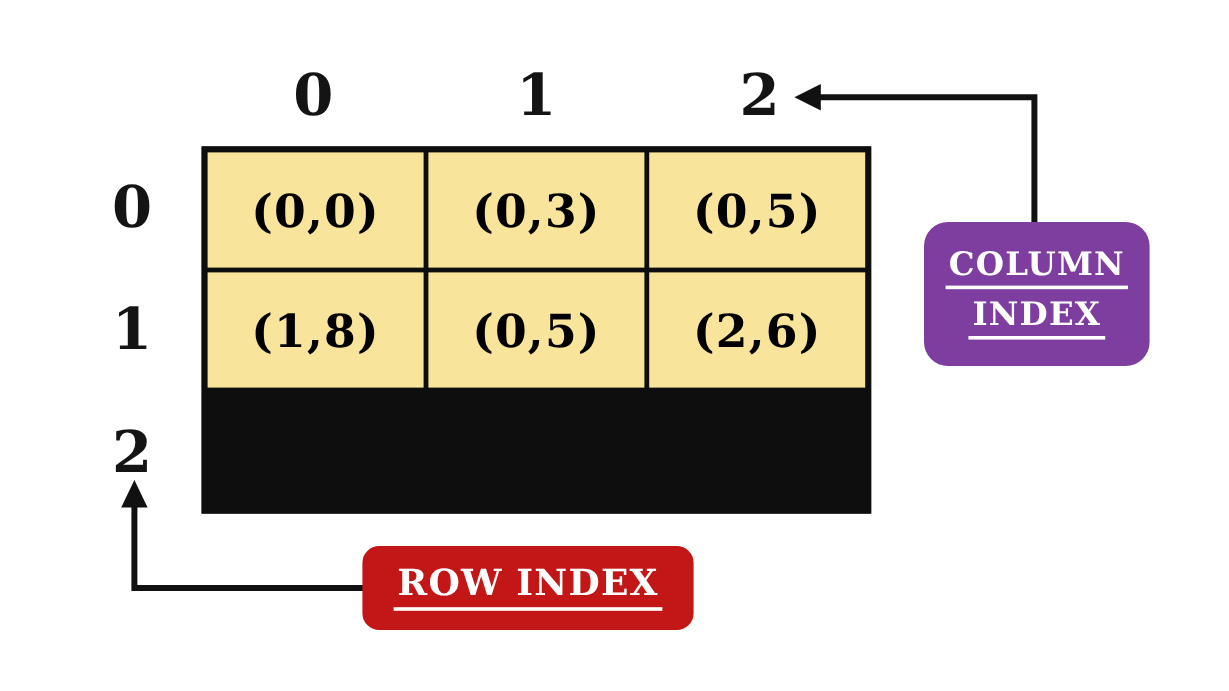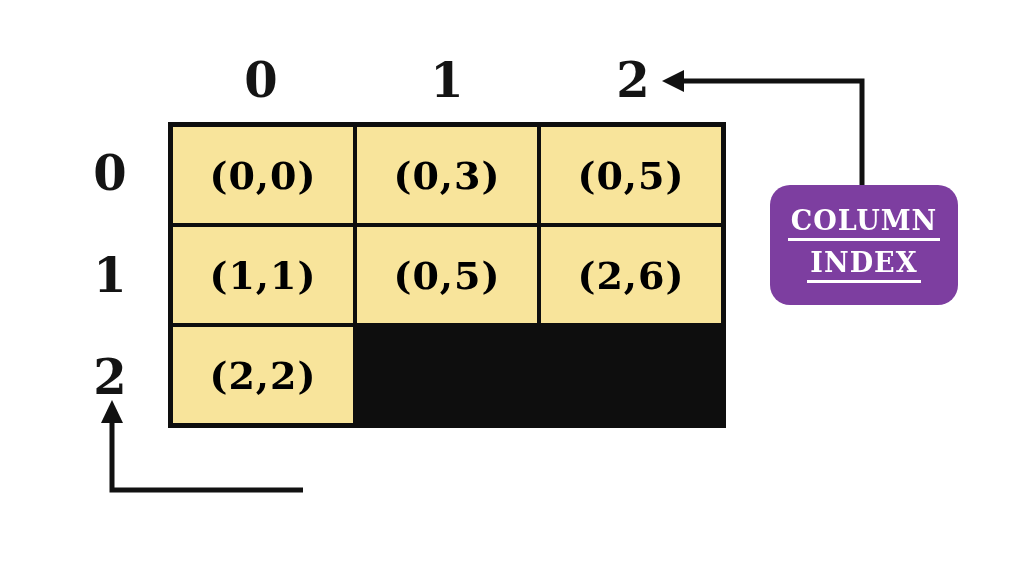--- a/index.html
+++ b/index.html
@@ -62,36 +62,38 @@
   <div class="col-label" style="left:540px">2</div>
 
   <div class="row-label" style="top:122px">0</div>
   <div class="row-label" style="top:224px">1</div>
   <div class="row-label" style="top:326px">2</div>
 
   <div class="grid">
     <div class="cell">(0,0)</div>
     <div class="cell">(0,3)</div>
     <div class="cell">(0,5)</div>
-    <div class="cell">(1,1)</div>
+    <div class="cell">(1,8)</div>
     <div class="cell">(0,5)</div>
     <div class="cell">(2,6)</div>
-    <div class="cell">(2,2)</div>
   </div>
 
   <svg class="arrows" width="1024" height="576" viewBox="0 0 1024 576">
     <g>
       <path d="M862 186 L862 81 L676 81" fill="none" stroke="#111111" stroke-width="5"></path>
       <polygon points="662,81 684,70 684,92" fill="#111111"></polygon>
     </g>
     <g>
       <path d="M303 490 L112 490 L112 414" fill="none" stroke="#111111" stroke-width="5"></path>
       <polygon points="112,400 101,423 123,423" fill="#111111"></polygon>
     </g>
   </svg>
 
   <div class="callout col-callout">
     <span class="word">COLUMN</span>
     <span class="word">INDEX</span>
   </div>
 
+  <div class="callout row-callout">
+    <span class="word">ROW INDEX</span>
+  </div>
 
 </div>
 
 </body></html>

